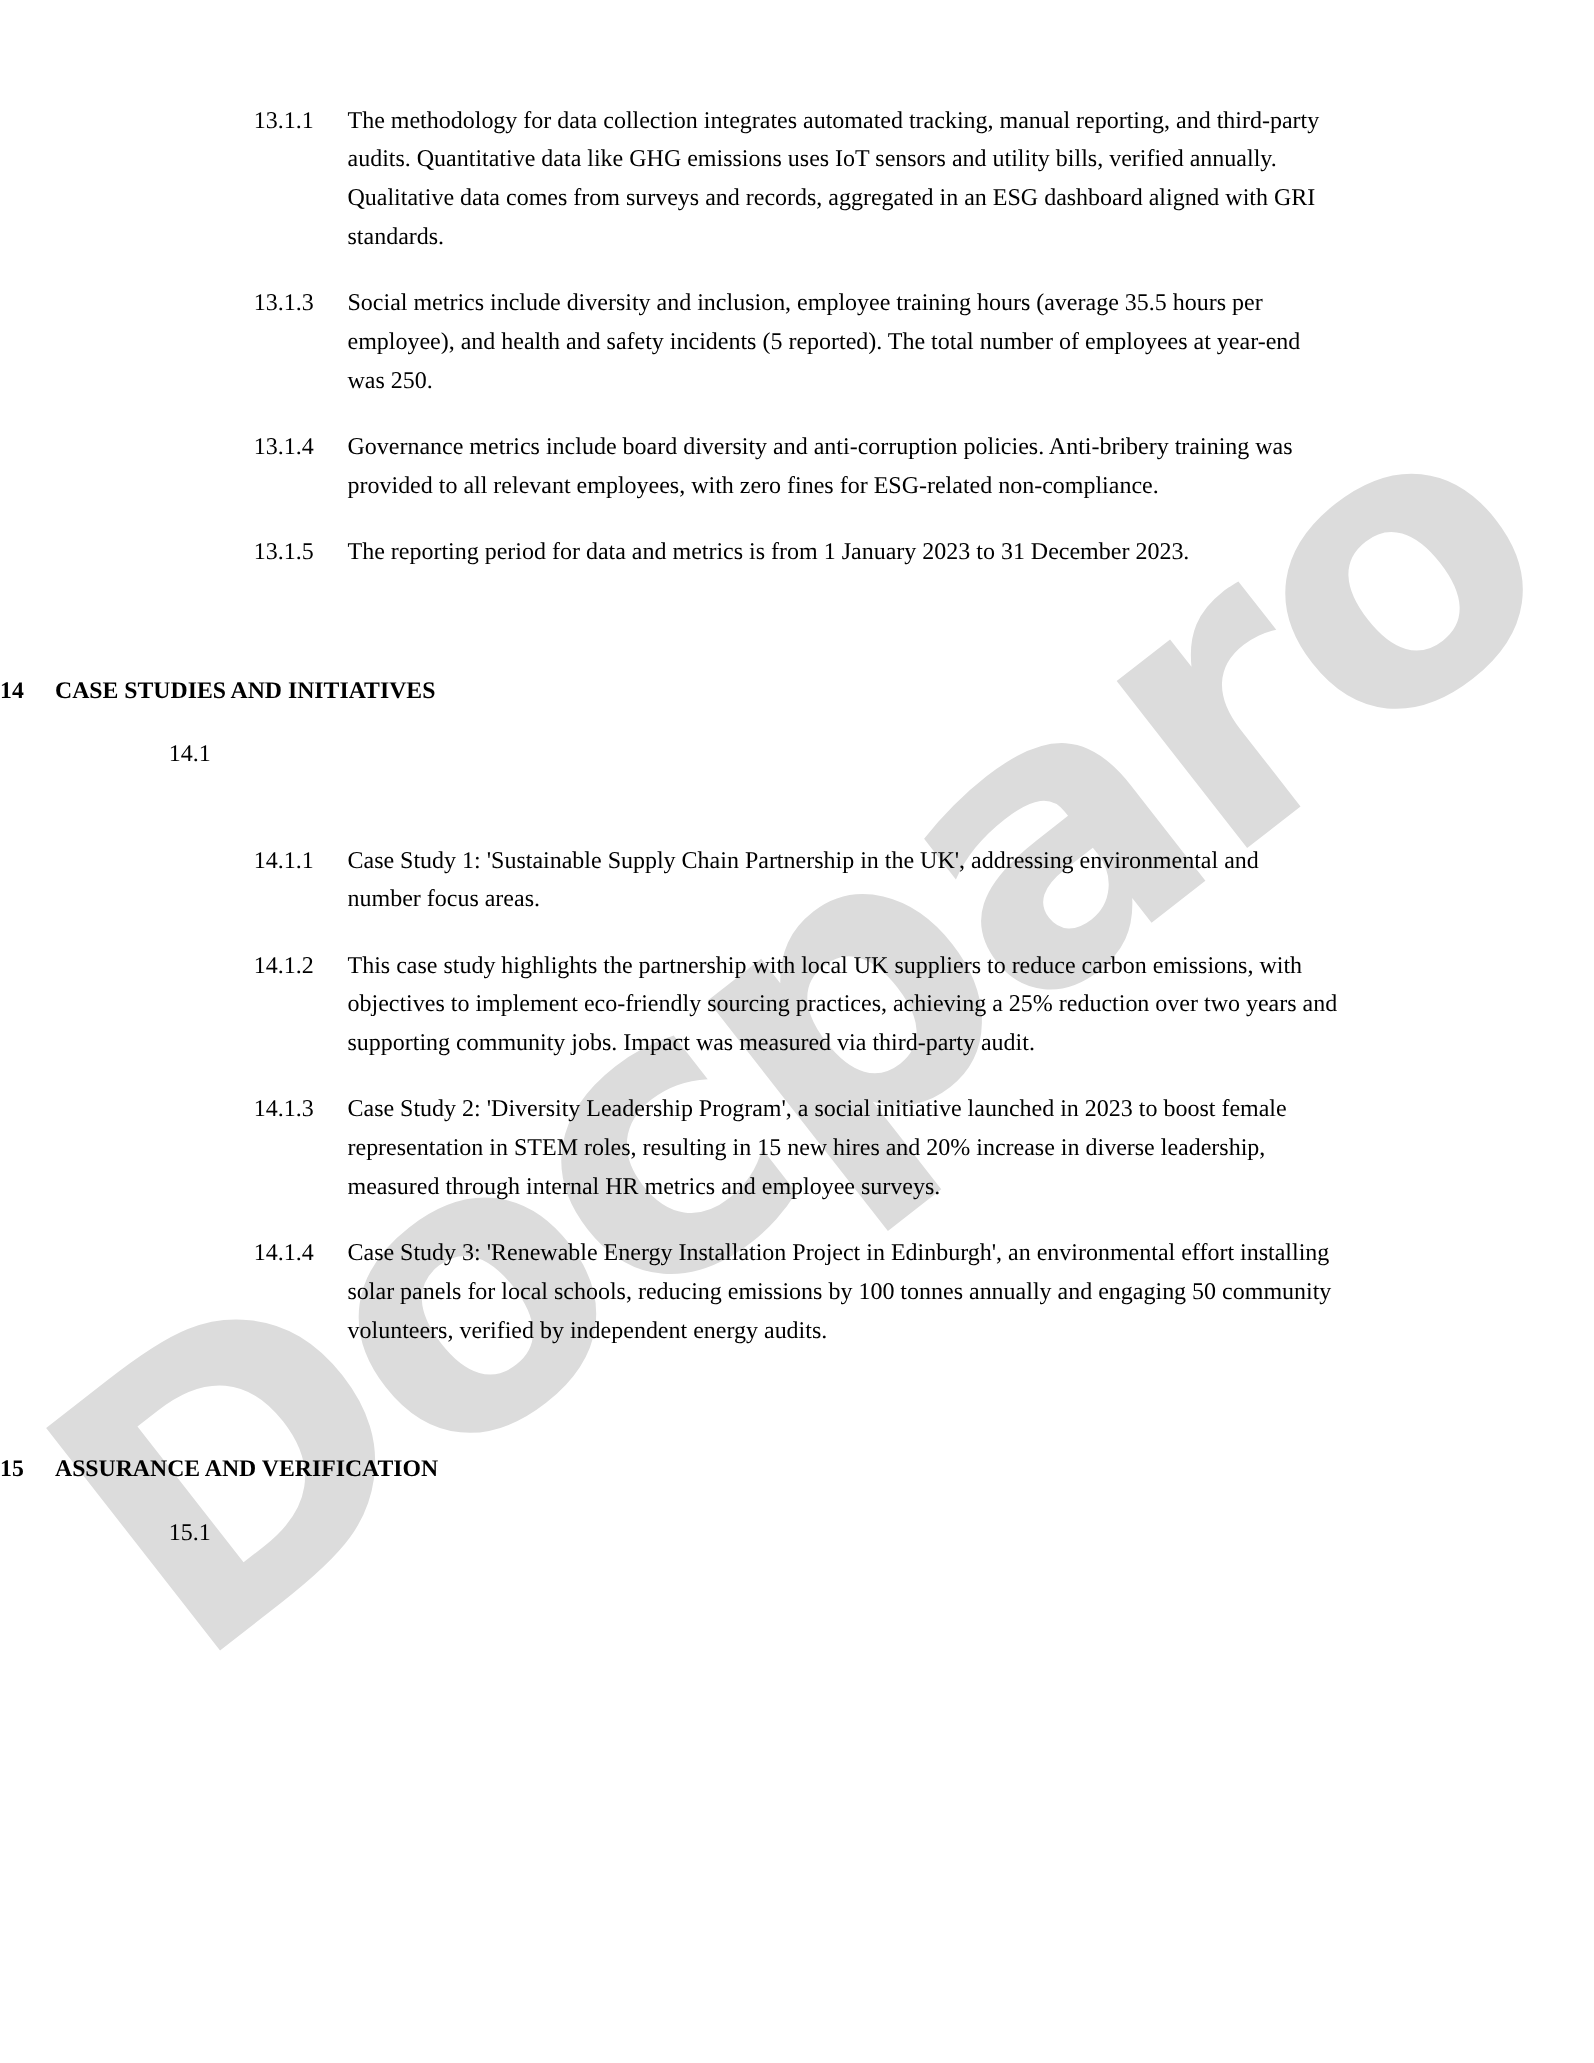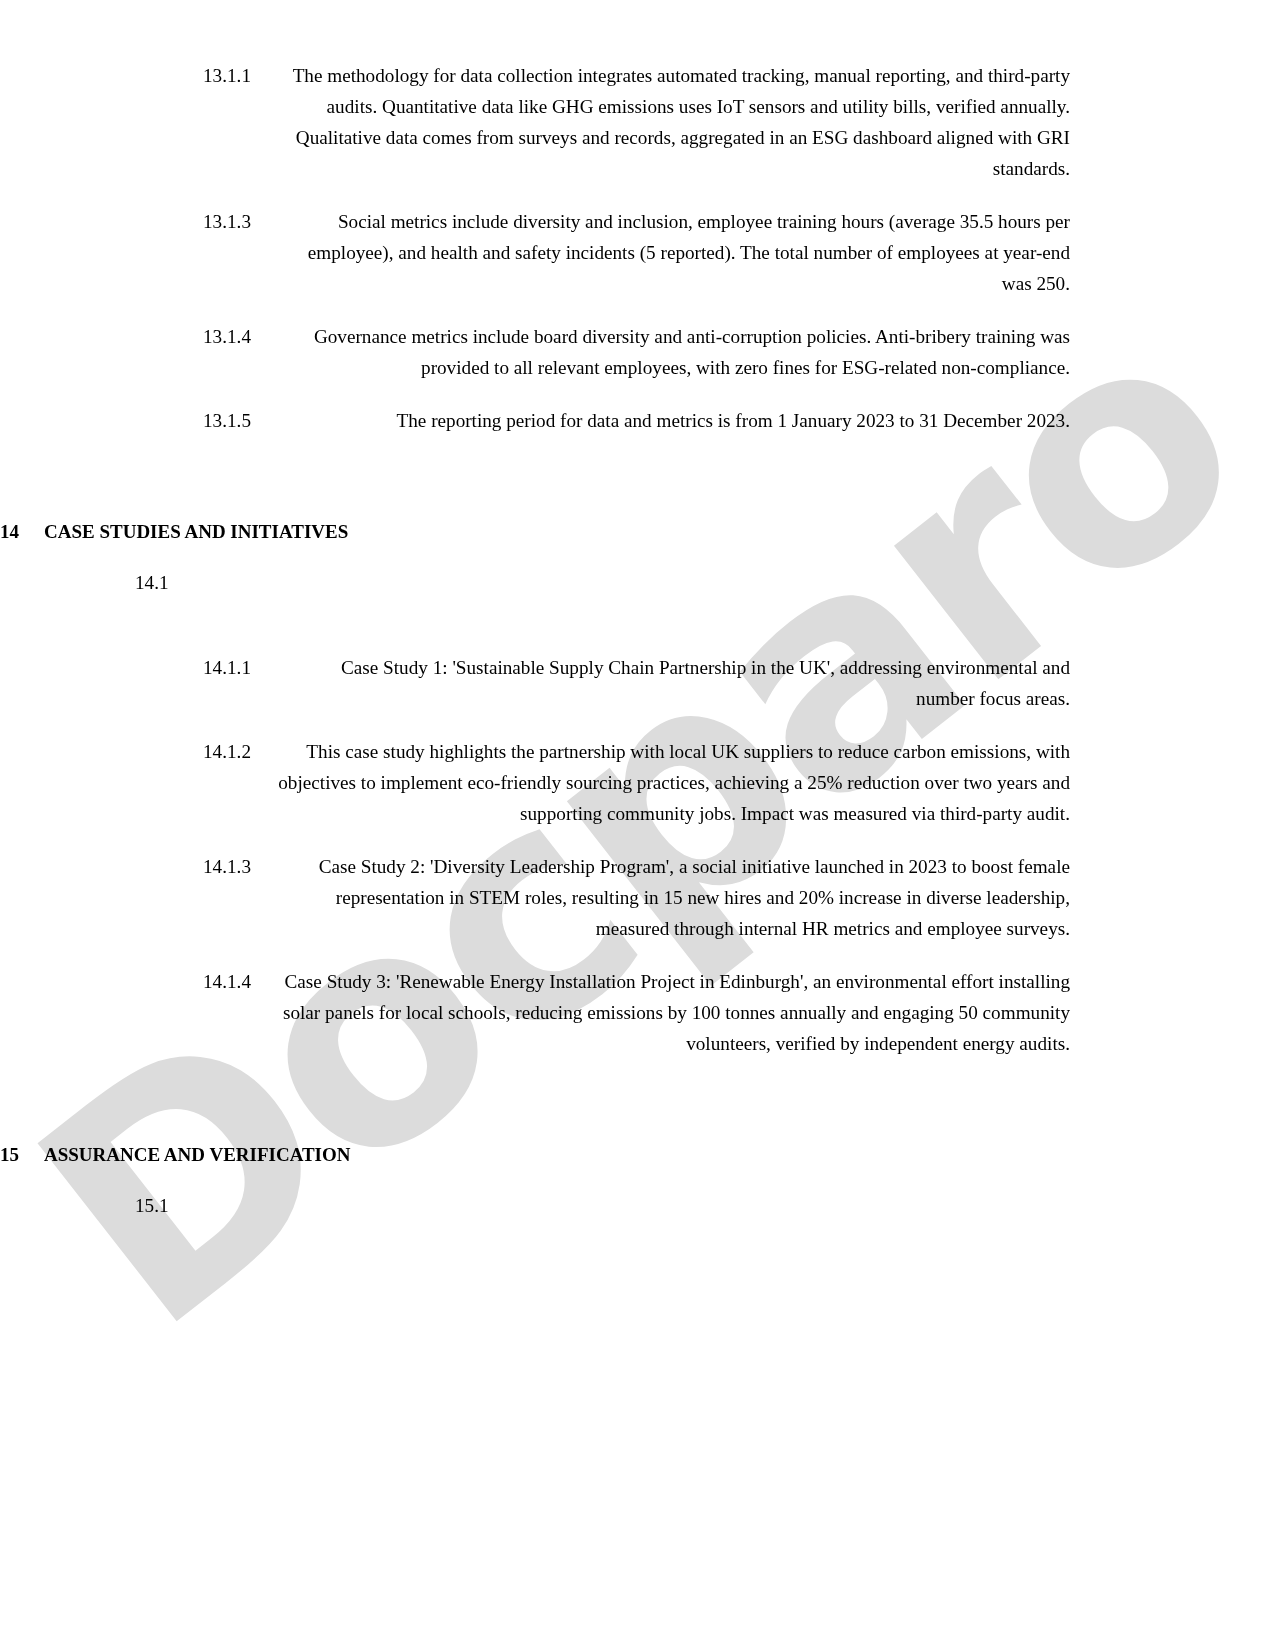--- a/index.html
+++ b/index.html
@@ -41,21 +41,21 @@
     line-height: 1;
     color: #dcdcdc;
     white-space: nowrap;
     user-select: none;
   }
 
   
   .content {
     position: relative;
     z-index: 1;
-    padding-top: 60px;
+    padding-top: 81px;
   }
 
   
   .clause {
     display: flex;
     align-items: flex-start;
     font-size: 19.2px;
     line-height: 31px;
   }
 
@@ -65,21 +65,21 @@
     margin-right: 0;
     margin-bottom: 22px;
   }
   .lvl3 .num {
     flex: 0 0 75px;
     width: 75px;
   }
   .lvl3 .body {
     flex: 1 1 auto;
     max-width: 792px;
-    text-align: right;
+    text-align: left;
   }
 
   
   .lvl2 {
     margin-left: 135px;
     margin-bottom: 22px;
     flex-direction: column;
   }
   .lvl2 .num {
     flex: 0 0 63px;

